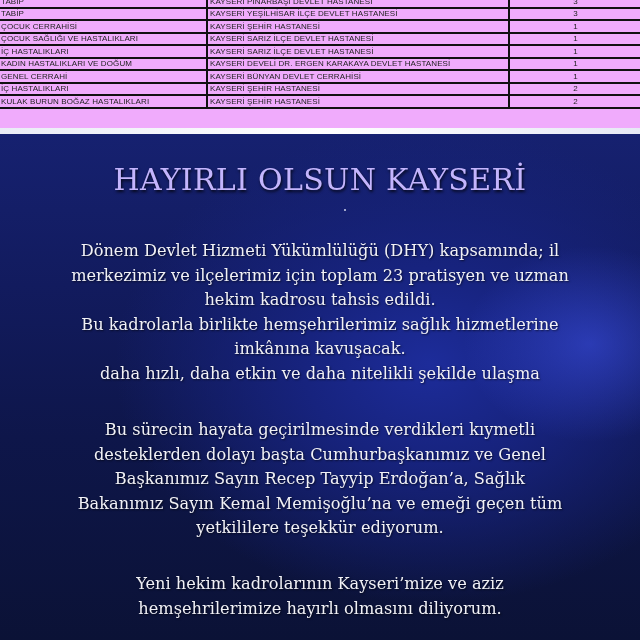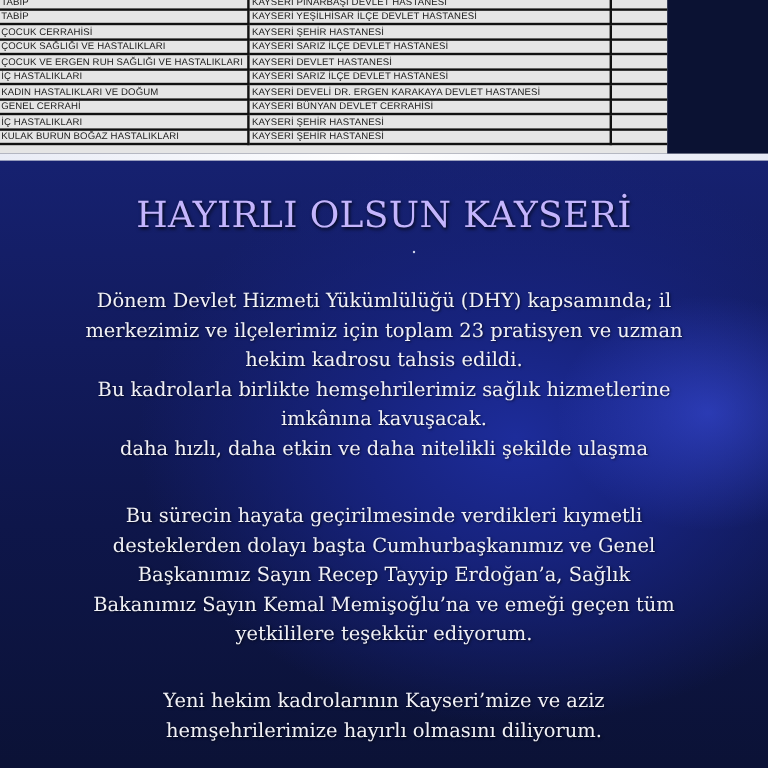--- a/index.html
+++ b/index.html
@@ -1,17 +1,17 @@
 <!DOCTYPE html>
 <html><head>
 <meta charset="utf-8">
 <style>
   html, body { margin:0; padding:0; }
   body { width:640px; height:640px; overflow:hidden; background:#0b1233; position:relative; }
-  .table-wrap { position:absolute; left:0; top:0; width:556px; height:128px; background:#e5e5e5; overflow:hidden; }
+  .table-wrap { position:absolute; left:0; top:0; width:640px; height:128px; background:#f0abfc; overflow:hidden; }
   table.dhy { border-collapse:collapse; width:640px; table-layout:fixed; margin-top:-4px; }
   table.dhy td { border-bottom:2px solid #111; height:10.5px; padding:0 0 0 1px; font-family:"Liberation Sans", sans-serif; font-size:8px; line-height:10px; color:#222; white-space:nowrap; overflow:hidden; vertical-align:bottom; letter-spacing:0.1px; }
   table.dhy td.c1 { width:205px; border-right:2px solid #111; }
   table.dhy td.c2 { width:298px; border-right:2px solid #111; padding-left:2px; }
   table.dhy td.c3 { text-align:center; }
   .strip { position:absolute; left:0; top:128px; width:640px; height:6px; background:linear-gradient(90deg,#e9ecf6,#ffffff 50%,#e6e9f5); border-bottom:1px solid #8f98c8; }
   .panel { position:absolute; left:0; top:134px; width:640px; height:506px;
     background:
       radial-gradient(ellipse 180px 140px at 590px 210px, rgba(60,80,230,0.55), rgba(40,60,200,0) 70%),
       radial-gradient(ellipse 420px 320px at 430px 230px, #1d2c9a 0%, #17237e 30%, rgba(17,26,90,0) 75%),
@@ -42,25 +42,20 @@
         <td class="c3">3</td>
       </tr>
       <tr>
         <td class="c1">ÇOCUK CERRAHİSİ</td>
         <td class="c2">KAYSERİ ŞEHİR HASTANESİ</td>
         <td class="c3">1</td>
       </tr>
       <tr>
         <td class="c1">ÇOCUK SAĞLIĞI VE HASTALIKLARI</td>
         <td class="c2">KAYSERİ SARIZ İLÇE DEVLET HASTANESİ</td>
-        <td class="c3">1</td>
-      </tr>
-      <tr>
-        <td class="c1">ÇOCUK VE ERGEN RUH SAĞLIĞI VE HASTALIKLARI</td>
-        <td class="c2">KAYSERİ DEVLET HASTANESİ</td>
         <td class="c3">1</td>
       </tr>
       <tr>
         <td class="c1">İÇ HASTALIKLARI</td>
         <td class="c2">KAYSERİ SARIZ İLÇE DEVLET HASTANESİ</td>
         <td class="c3">1</td>
       </tr>
       <tr>
         <td class="c1">KADIN HASTALIKLARI VE DOĞUM</td>
         <td class="c2">KAYSERİ DEVELİ DR. ERGEN KARAKAYA DEVLET HASTANESİ</td>

